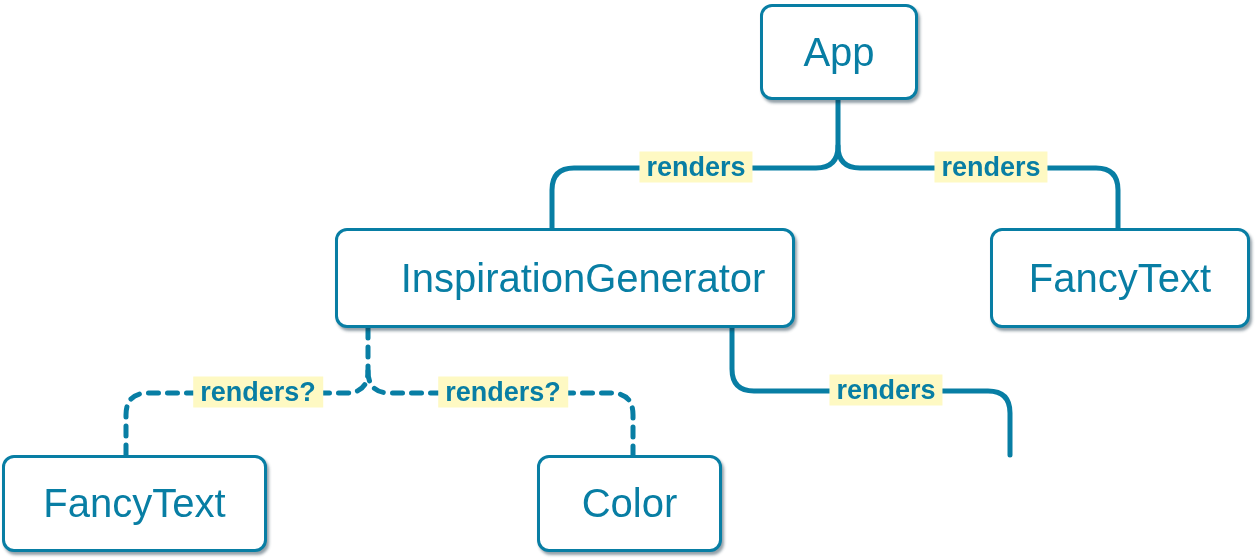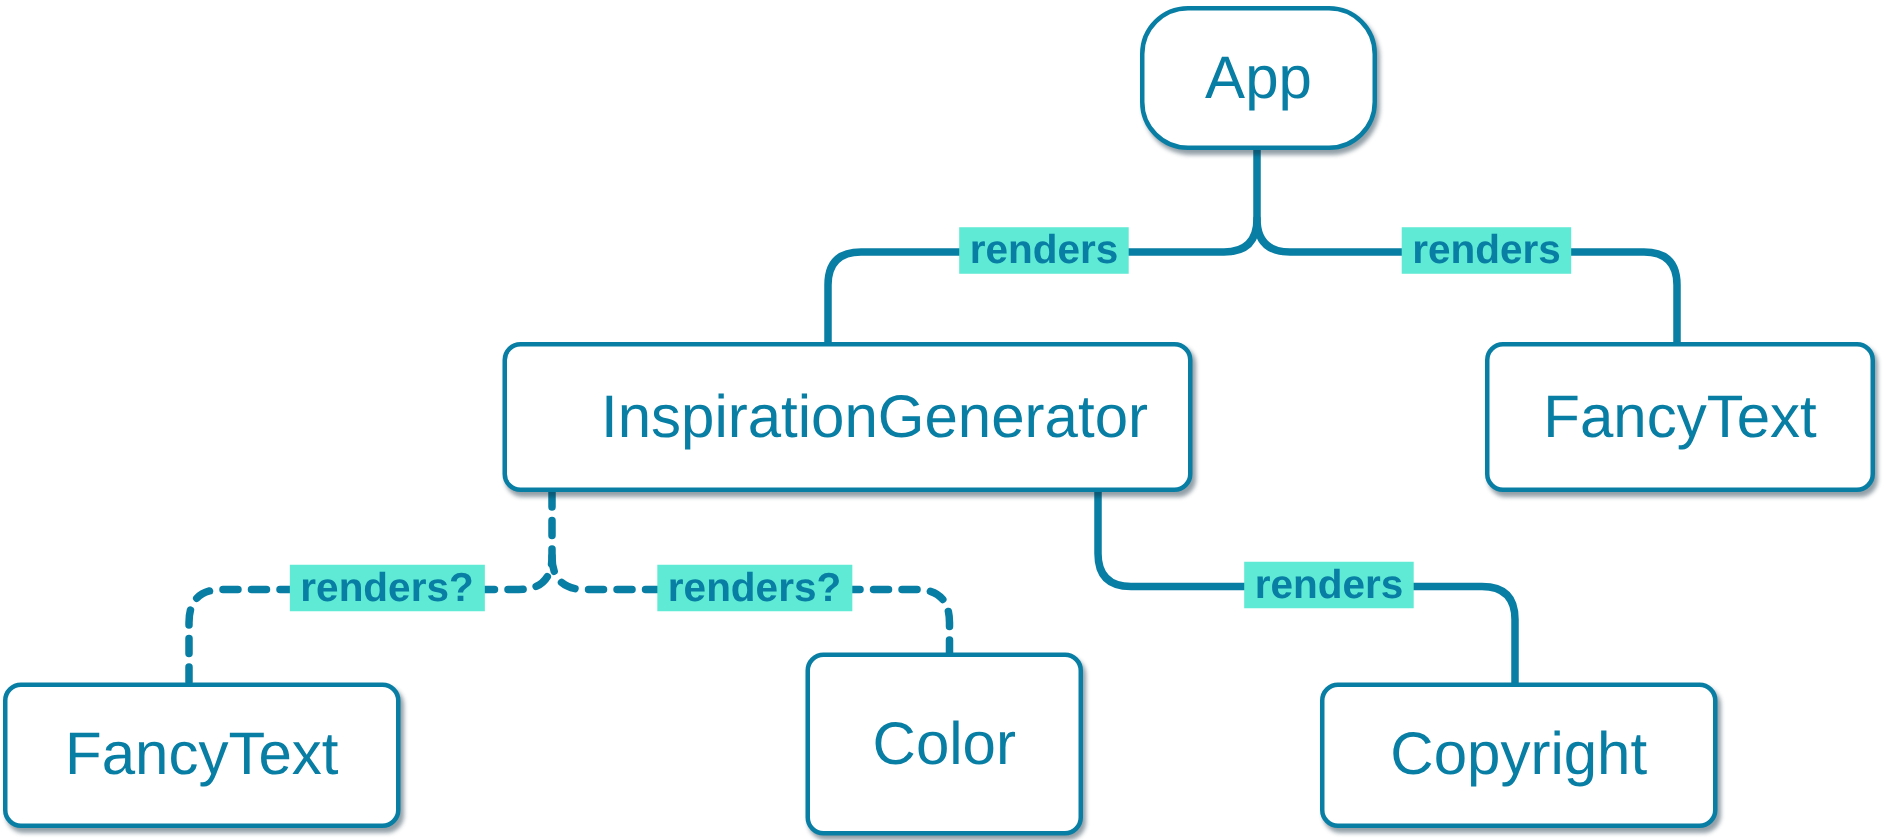--- a/index.html
+++ b/index.html
@@ -30,21 +30,21 @@
   .edge.dashed {
     stroke-dasharray: 10 9;
   }
   .edge-label {
     position: absolute;
     transform: translate(-50%, -50%);
     z-index: 2;
     color: #087ea4;
     font-size: 27px;
     font-weight: 700;
-    background: #5eead4;
+    background: #fef9c3;
     padding: 2px 7px;
     white-space: nowrap;
     line-height: 1;
   }
   .node {
     position: absolute;
     z-index: 3;
     box-sizing: border-box;
     background: #ffffff;
     border: 3px solid #087ea4;
@@ -76,37 +76,34 @@
 
     <path class="edge" d="M 732 328 L 732 369 Q 732 391 754 391 L 988 391 Q 1010 391 1010 413 L 1010 455"></path>
   </svg>
 
   <div class="edge-label" style="left:696px; top:167px;">renders</div>
   <div class="edge-label" style="left:991px; top:167px;">renders</div>
   <div class="edge-label" style="left:258px; top:392px;">renders?</div>
   <div class="edge-label" style="left:503px; top:392px;">renders?</div>
   <div class="edge-label" style="left:886px; top:390px;">renders</div>
 
-  <div class="node" style="left:760px; top:4px; width:158px; height:96px;border-radius:32px;">
+  <div class="node" style="left:760px; top:4px; width:158px; height:96px;">
     <span>App</span>
   </div>
 
   <div class="node" style="left:335px; top:228px; width:460px; height:100px;padding-left:36px;">
     <span>InspirationGenerator</span>
   </div>
 
   <div class="node" style="left:990px; top:228px; width:260px; height:100px;">
     <span>FancyText</span>
   </div>
 
   <div class="node" style="left:2px; top:455px; width:265px; height:97px;">
     <span>FancyText</span>
   </div>
 
-  <div class="node" style="left:537px; top:435px; width:185px; height:122px;">
+  <div class="node" style="left:537px; top:455px; width:185px; height:97px;">
     <span>Color</span>
   </div>
 
-  <div class="node" style="left:880px; top:455px; width:265px; height:97px;">
-    <span>Copyright</span>
-  </div>
 
 </div>
 
 </body></html>

